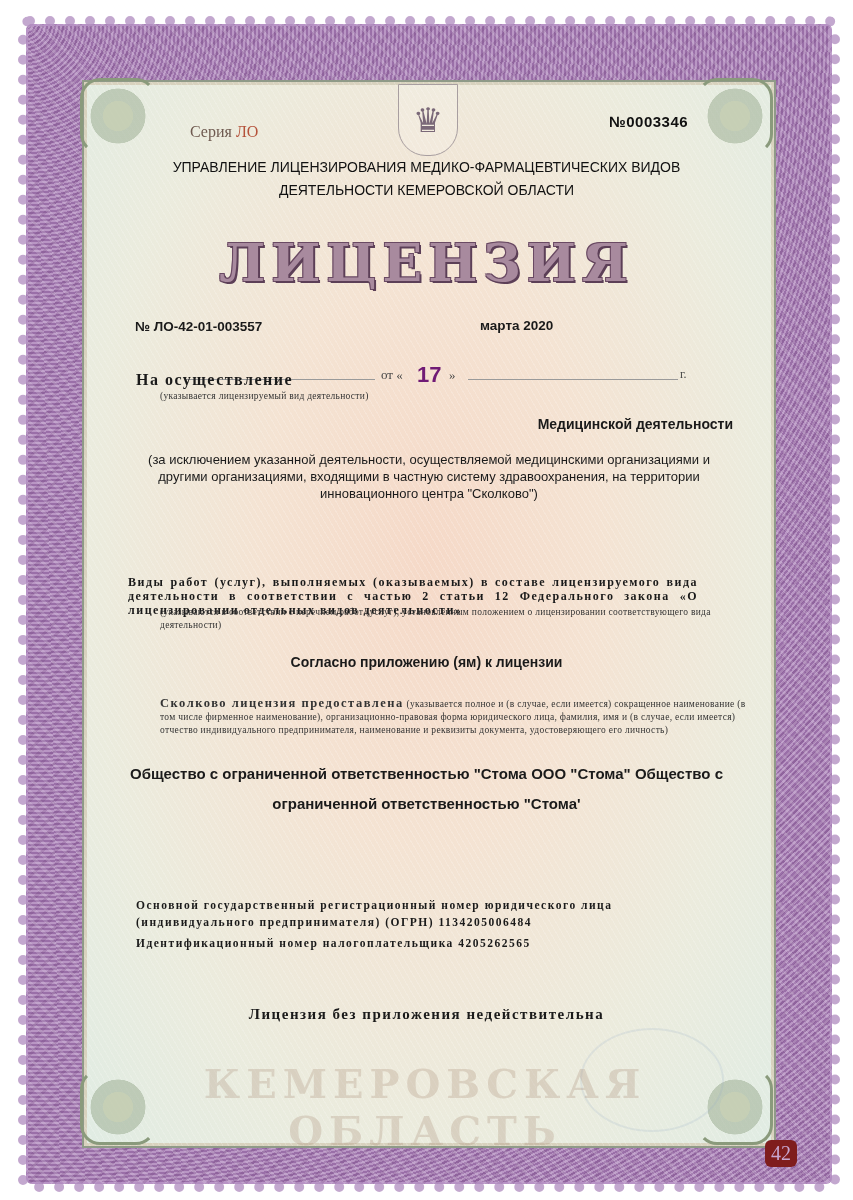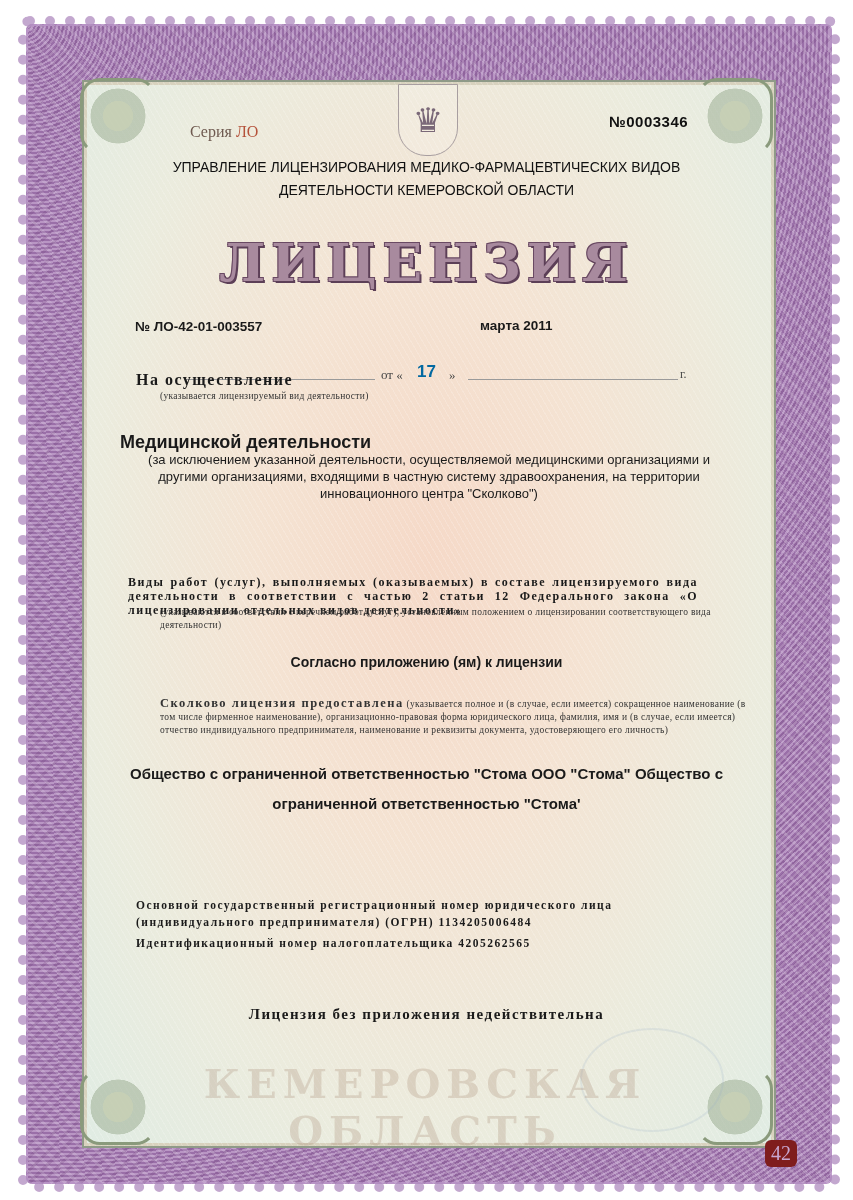--- a/index.html
+++ b/index.html
@@ -78,31 +78,31 @@
     text-shadow: 2px 2px 0 #5c3f57, -1px -1px 0 #6a4a63, 1px -1px 0 #6a4a63, -1px 1px 0 #6a4a63;
   }
 
   .lic-no { left: 135px; top: 319px; font-size: 13.5px; font-weight: bold; }
   .lic-month { left: 480px; top: 318px; font-size: 13.5px; font-weight: bold; }
   .date-line { left: 135px; top: 365px; width: 555px; height: 18px; }
   .date-line .rule { position: absolute; border-bottom: 1px solid #9a9a9a; top: 14px; }
   .date-line .r1 { left: 50px; width: 190px; }
   .date-line .r2 { left: 333px; width: 210px; }
   .date-line .ot { position: absolute; left: 246px; top: 2px; font-family: "Liberation Serif", serif; font-size: 13px; color: #444; }
-  .date-line .day { position: absolute; left: 282px; top: -3px; font-size: 17px; font-weight: bold; color: #0369a1; }
+  .date-line .day { position: absolute; left: 282px; top: -3px; font-size: 22px; font-weight: bold; color: #701a75; }
   .date-line .q2 { position: absolute; left: 314px; top: 2px; font-family: "Liberation Serif", serif; font-size: 13px; color: #444; }
   .date-line .g { position: absolute; left: 545px; top: 2px; font-family: "Liberation Serif", serif; font-size: 12px; color: #444; }
 
   .serif-bold { font-family: "Liberation Serif", serif; font-weight: bold; letter-spacing: 1.5px; }
   .serif-small { font-family: "Liberation Serif", serif; font-size: 9.5px; color: #333; letter-spacing: 0.3px; line-height: 13px; padding-left: 24px; }
 
   .impl-label { left: 136px; top: 371px; font-size: 16px; }
   .impl-hint { left: 136px; top: 390px; }
 
-  .activity { left: 120px; top: 416px; width: 613px; text-align: left; font-size: 18px; font-weight: bold; margin-top: 16px; }
+  .activity { left: 120px; top: 416px; width: 613px; text-align: right; font-size: 14px; font-weight: bold; }
   .exclusion { left: 140px; top: 451px; width: 578px; text-align: center; font-size: 13px; line-height: 17px; }
 
   .works { left: 128px; top: 575px; width: 570px; font-size: 12px; line-height: 14px; text-align: justify; }
   .works-hint { left: 136px; top: 606px; width: 570px; }
 
   .per-appendix { left: 120px; top: 654px; width: 613px; text-align: center; font-size: 14px; font-weight: bold; }
 
   .granted { left: 136px; top: 697px; width: 590px; }
   .granted .lead { font-family: "Liberation Serif", serif; font-weight: bold; font-size: 12.5px; letter-spacing: 1.5px; }
 
@@ -149,21 +149,21 @@
   <span class="red">ЛО</span>
 </div>
 <div class="abs number">№0003346</div>
 
 <div class="abs authority l1">УПРАВЛЕНИЕ ЛИЦЕНЗИРОВАНИЯ МЕДИКО-ФАРМАЦЕВТИЧЕСКИХ ВИДОВ</div>
 <div class="abs authority l2">ДЕЯТЕЛЬНОСТИ КЕМЕРОВСКОЙ ОБЛАСТИ</div>
 
 <div class="abs title">ЛИЦЕНЗИЯ</div>
 
 <div class="abs lic-no">№ ЛО-42-01-003557</div>
-<div class="abs lic-month">марта 2011</div>
+<div class="abs lic-month">марта 2020</div>
 <div class="abs date-line">
   <div class="rule r1"></div>
   <span class="ot">от «</span>
   <span class="day">17</span>
   <span class="q2">»</span>
   <div class="rule r2"></div>
   <span class="g">г.</span>
 </div>
 
 <div class="abs impl-label serif-bold">На осуществление</div>

